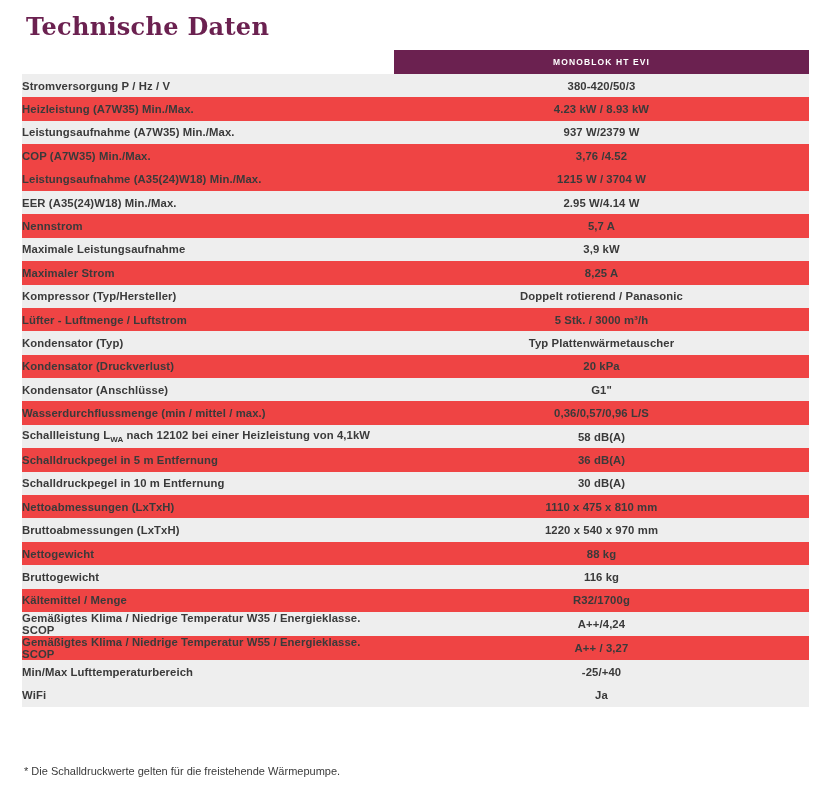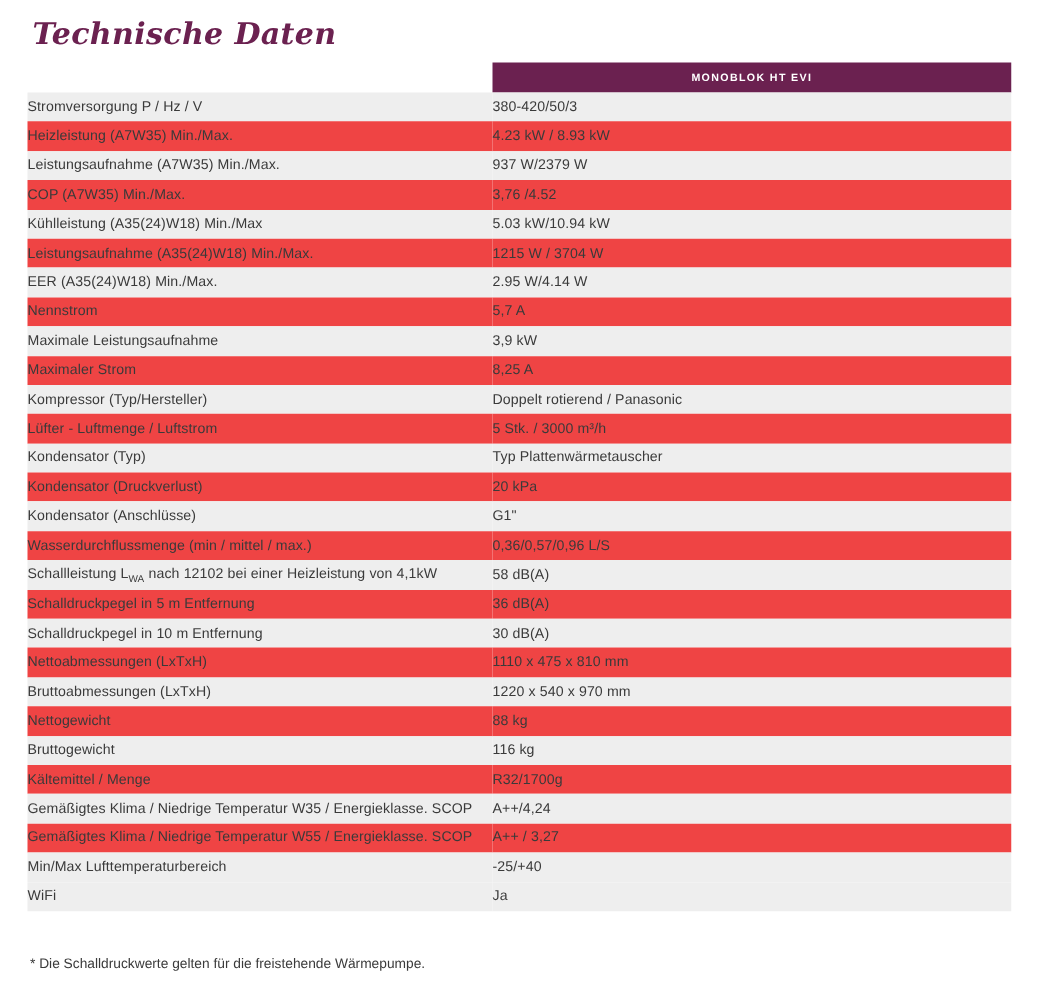--- a/index.html
+++ b/index.html
@@ -15,21 +15,20 @@
     overflow: hidden;
   }
   .page {
     position: relative;
     width: 831px;
     height: 796px;
     box-sizing: border-box;
   }
   .title {
     font-family: "DejaVu Serif", serif;
-    font-style: italic;
     font-weight: bold;
     font-size: 24px;
     color: #6b2150;
     letter-spacing: 0.3px;
     position: absolute;
     left: 26px;
     top: 12px;
   }
   table.spec {
     position: absolute;
@@ -58,30 +57,30 @@
     color: #ffffff;
     font-size: 8.5px;
     font-weight: bold;
     letter-spacing: 1.1px;
     text-align: center;
     vertical-align: middle;
   }
   tr.spec-row td {
     height: 23.4px;
     font-size: 11.3px;
-    font-weight: normal;
+    font-weight: bold;
   }
   td.label {
     padding-left: 5px;
     color: #3a3a3a;
     text-align: left;
     letter-spacing: 0.1px;
   }
   td.value {
-    text-align: left;
+    text-align: center;
     color: #3a3a3a;
     letter-spacing: 0.1px;
   }
   tr.shade td { background: #eeeeee; }
   tr.plain td { background: #ef4444; }
   .sub {
     font-size: 8px;
     vertical-align: sub;
     text-align: center;
   }
@@ -122,24 +121,20 @@
           <td class="value">4.23 kW / 8.93 kW</td>
         </tr>
         <tr class="spec-row shade">
           <td class="label">Leistungsaufnahme (A7W35) Min./Max.</td>
           <td class="value">937 W/2379 W</td>
         </tr>
         <tr class="spec-row plain">
           <td class="label">COP (A7W35) Min./Max.</td>
           <td class="value">3,76 /4.52</td>
         </tr>
-        <tr class="spec-row shade">
-          <td class="label">Kühlleistung (A35(24)W18) Min./Max</td>
-          <td class="value">5.03 kW/10.94 kW</td>
-        </tr>
         <tr class="spec-row plain">
           <td class="label">Leistungsaufnahme (A35(24)W18) Min./Max.</td>
           <td class="value">1215 W / 3704 W</td>
         </tr>
         <tr class="spec-row shade">
           <td class="label">EER (A35(24)W18) Min./Max.</td>
           <td class="value">2.95 W/4.14 W</td>
         </tr>
         <tr class="spec-row plain">
           <td class="label">Nennstrom</td>

